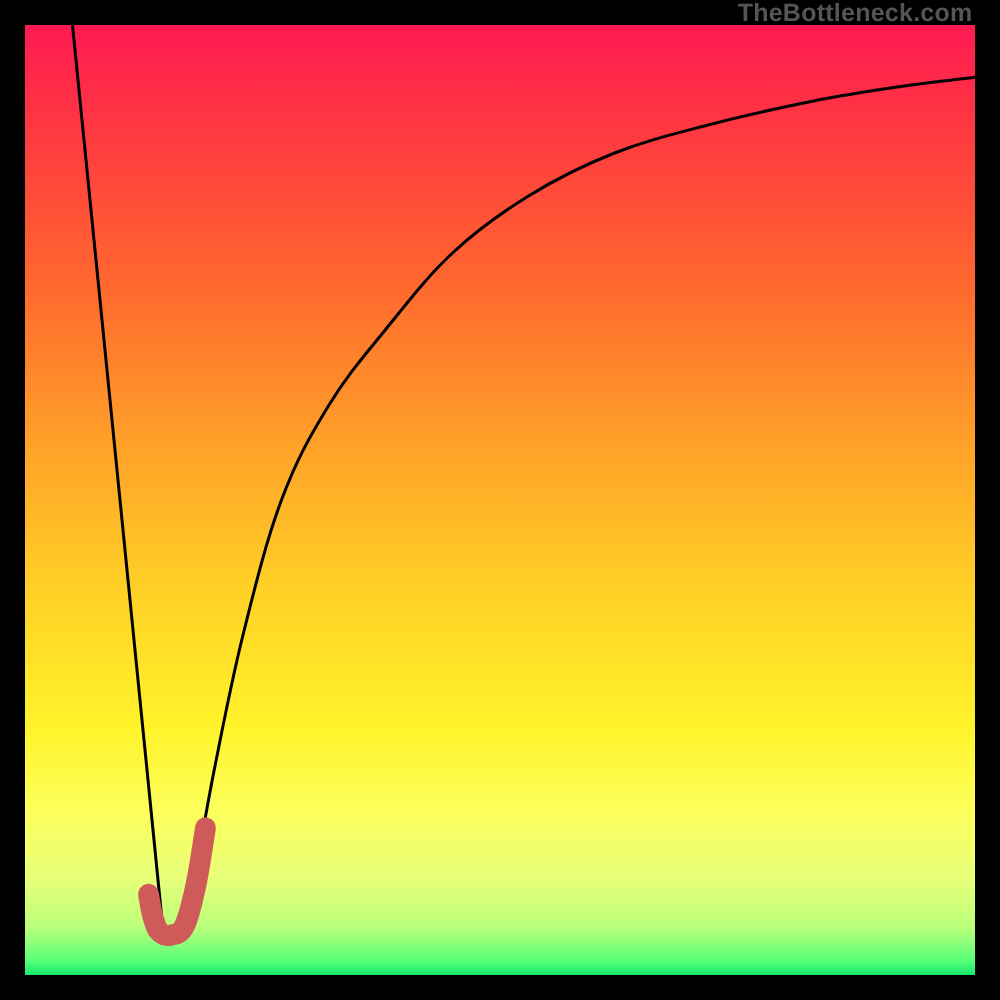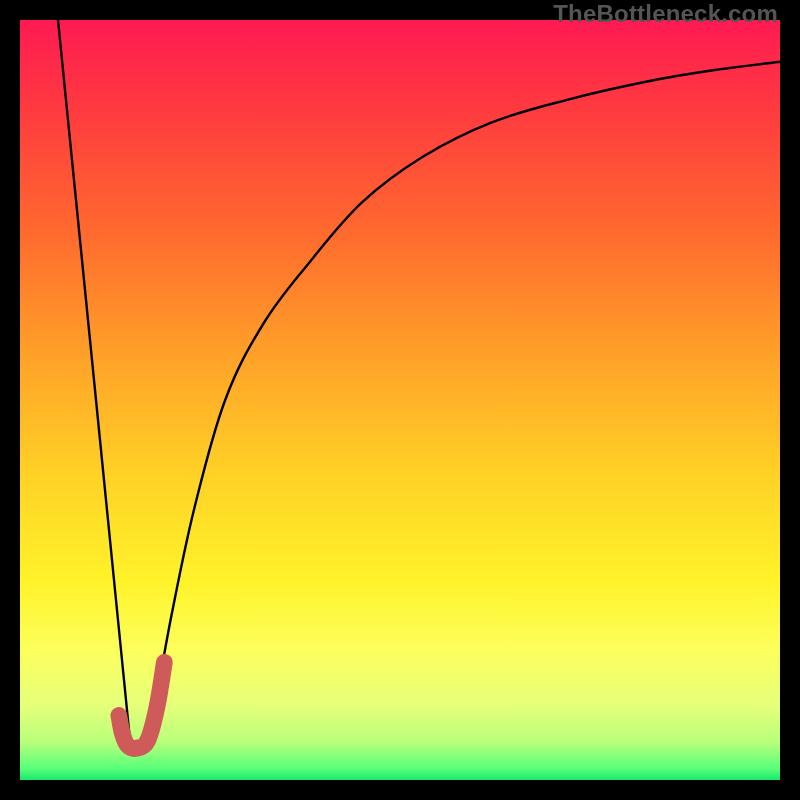--- a/index.html
+++ b/index.html
@@ -25,21 +25,21 @@
     top: 20px;
     width: 760px;
     height: 760px;
     
   }
   .watermark {
     position: absolute;
     top: 0px;
     right: 22px;
     color: #555;
-    font-size: 24px;
+    font-size: 20px;
     font-weight: 600;
     letter-spacing: 0.2px;
     user-select: none;
   }
   svg.overlay {
     position: absolute;
     left: 20px;
     top: 20px;
     width: 760px;
     height: 760px;

